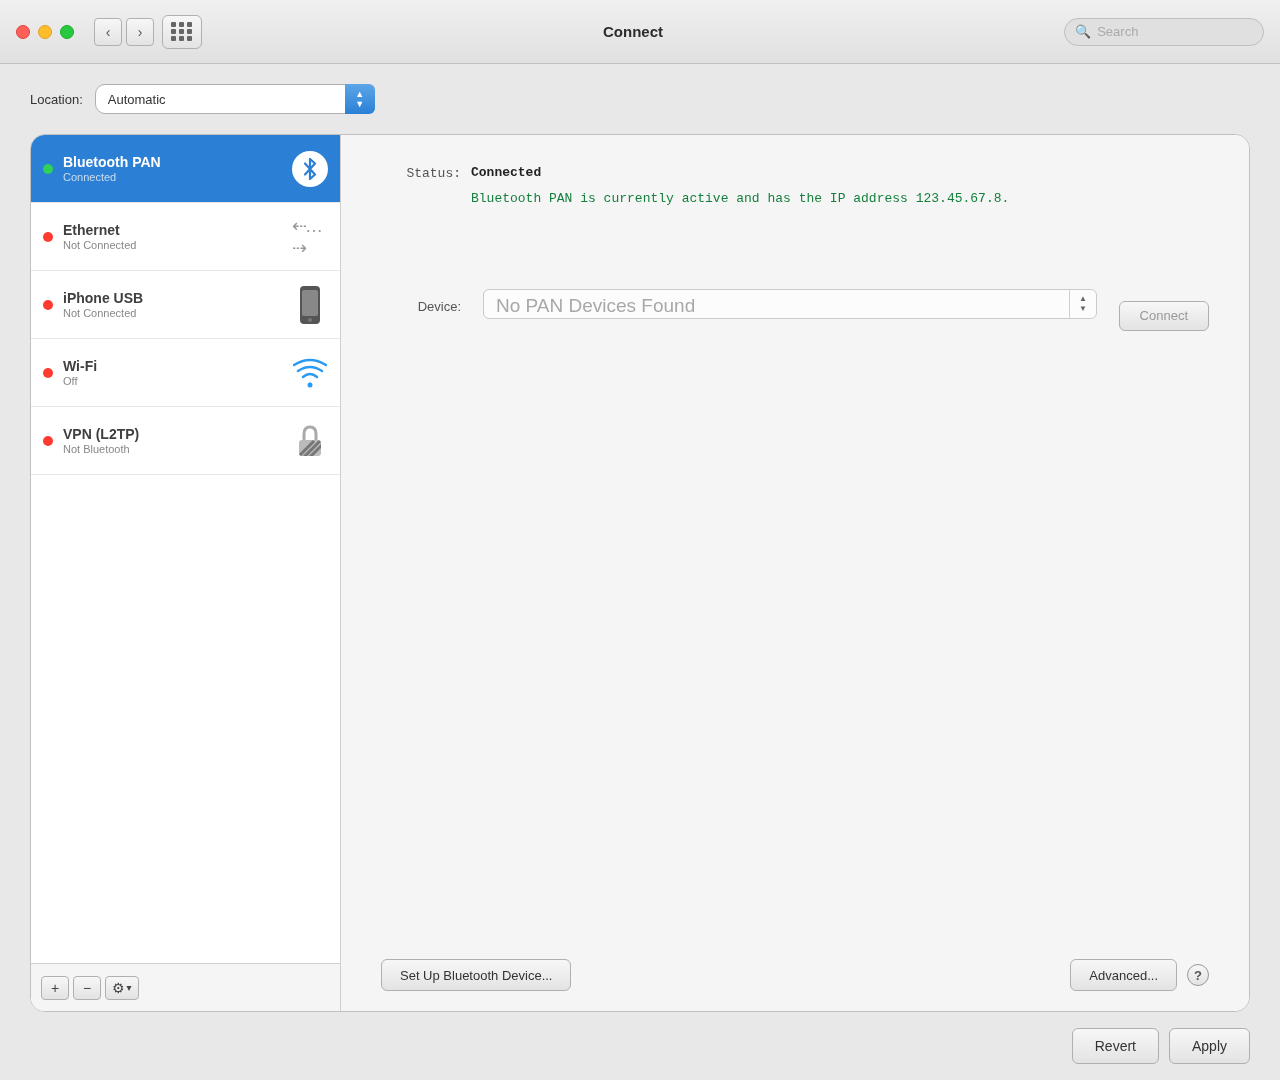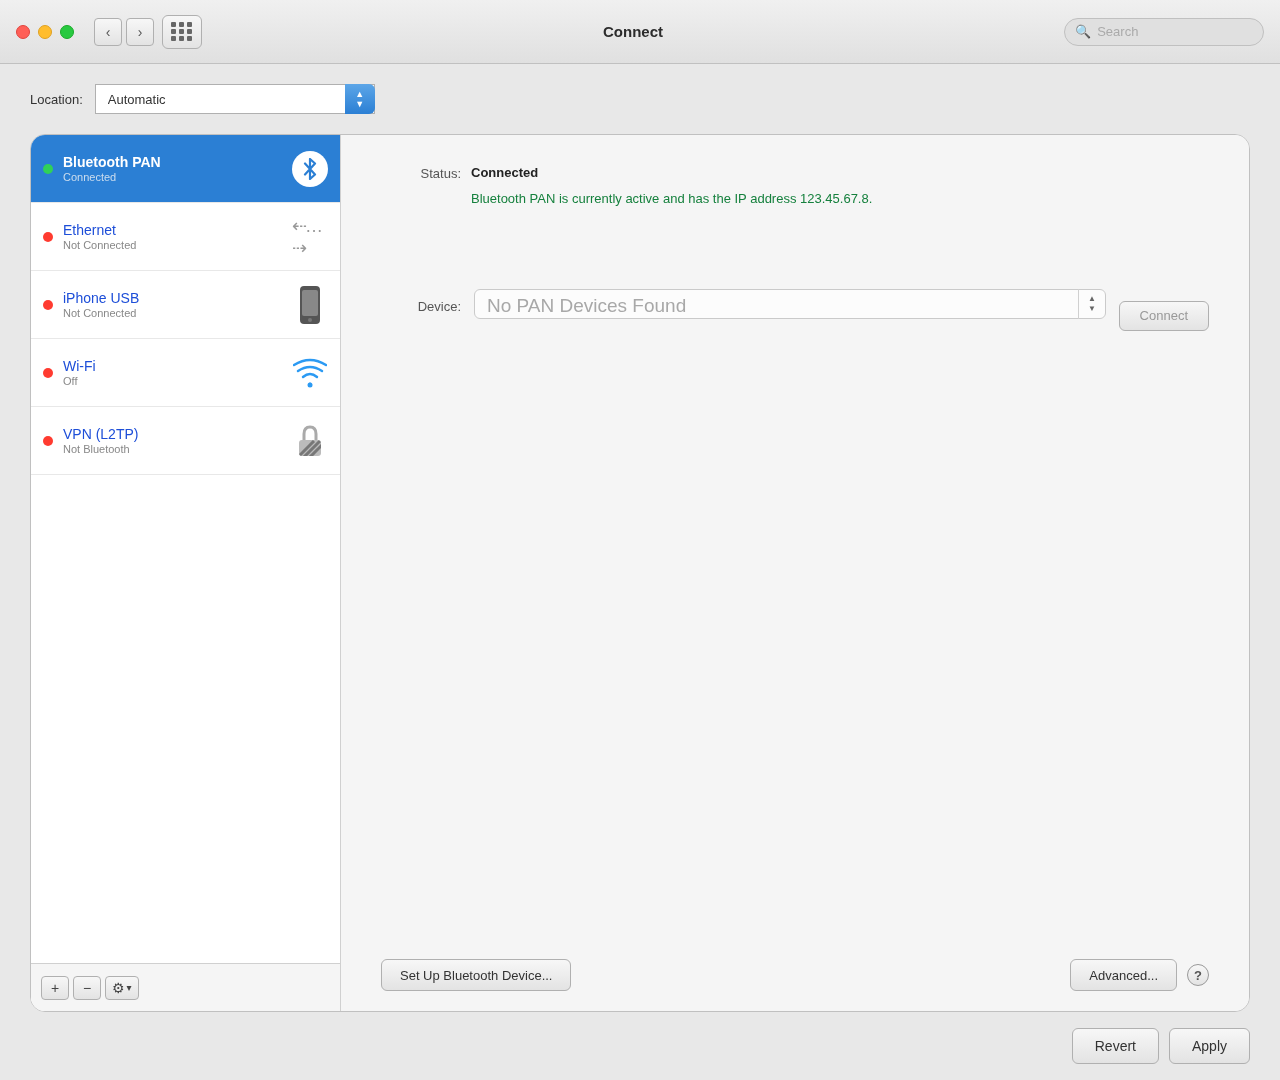--- a/index.html
+++ b/index.html
@@ -125,21 +125,21 @@
     }
     .location-select-wrap {
       position: relative;
       display: flex;
       align-items: center;
     }
     .location-select {
       appearance: none;
       background: white;
       border: 1px solid #b0b0b0;
-      border-radius: 0;
+      border-radius: 10px;
       padding: 4px 36px 4px 12px;
       font-size: 13px;
       color: #333;
       width: 280px;
       height: 30px;
       cursor: pointer;
     }
     .select-arrows {
       position: absolute;
       right: 0;
@@ -206,22 +206,22 @@
       flex-shrink: 0;
     }
     .dot-green { background: #30d158; }
     .dot-red { background: #ff3b30; }
 
     .item-text {
       flex: 1;
     }
     .item-name {
       font-size: 14px;
-      font-weight: 400;
-      color: #1d4ed8;
+      font-weight: 700;
+      color: #404040;
     }
     .item-status {
       font-size: 11px;
       color: #888;
       margin-top: 1px;
     }
 
     .item-icon {
       width: 36px;
       height: 36px;
@@ -291,20 +291,21 @@
     }
 
     .status-section {
       margin-bottom: 30px;
     }
     .status-row {
       display: flex;
       align-items: flex-start;
       gap: 10px;
       margin-bottom: 8px;
+      font-family: Liberation Mono, monospace;
     }
     .field-label {
       font-size: 13px;
       color: #555;
       text-align: right;
       min-width: 80px;
       padding-top: 1px;
     }
     .field-value {
       font-size: 13px;
@@ -313,21 +314,21 @@
     }
     .field-desc {
       font-size: 13px;
       color: #15803d;
       line-height: 1.5;
     }
 
     .device-row {
       display: flex;
       align-items: center;
-      gap: 13px;
+      gap: 22px;
       margin-top: 30px;
     }
     .device-select-wrap {
       position: relative;
       flex: 1;
     }
     .device-select {
       appearance: none;
       background: white;
       border: 1px solid #b8b8b8;

